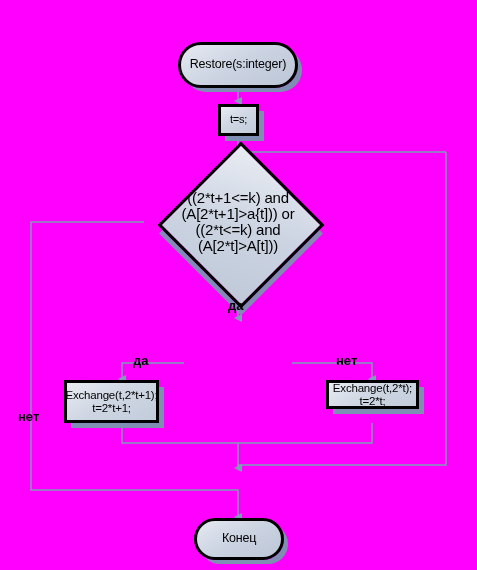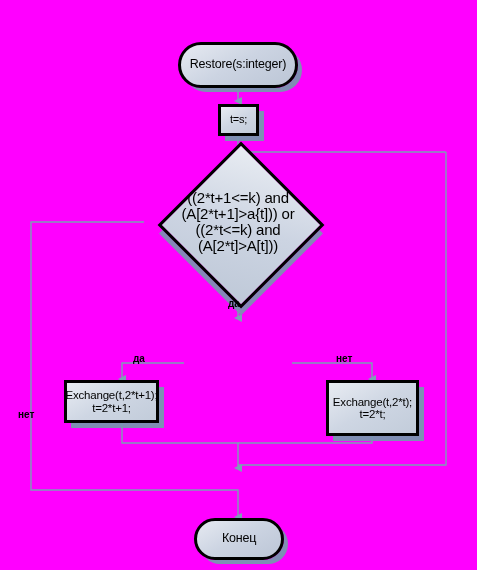--- a/index.html
+++ b/index.html
@@ -52,21 +52,21 @@
     transform:rotate(45deg);
     border:3px solid #000;
     background:linear-gradient(150deg,#e8ecf2 0%,#ccd4e2 52%,#bfc9d8 100%);
     box-shadow:6px 6px 0 -1px rgba(120,150,175,.9);
   }
   .decision .txt{position:relative;z-index:2;}
 
   
   .elabel{
     position:absolute;
-    font-size:10px;
+    font-size:13px;
     font-weight:bold;
     color:#000;
     z-index:4;
     white-space:nowrap;
   }
 </style>
 </head>
 <body>
 
 <div id="canvas">
@@ -120,21 +120,21 @@
 ((2*t&lt;=k) and
 (A[2*t]&gt;A[t]))</span>
   </div>
 
 
   <div class="node process" style="left:64px;top:380px;width:95px;height:43px;">
     <span class="txt">Exchange(t,2*t+1);
 t=2*t+1;</span>
   </div>
 
-  <div class="node process" style="left:326px;top:380px;width:93px;height:56px;">
+  <div class="node process" style="left:326px;top:380px;width:93px;height:29px;">
     <span class="txt">Exchange(t,2*t);
 t=2*t;</span>
   </div>
 
   <div class="node terminal" style="left:194px;top:518px;width:90px;height:42px;">
     <span class="txt">Конец</span>
   </div>
 
   <span class="elabel" style="left:228px;top:298px;">да</span>
 

